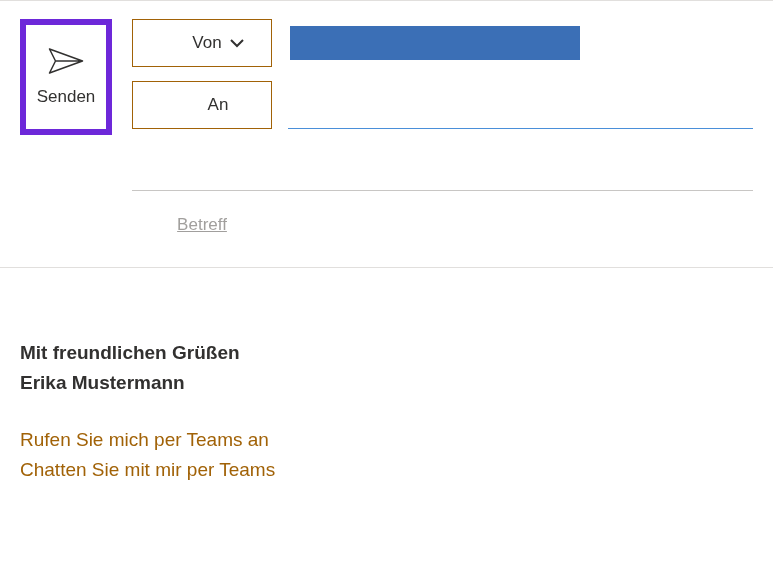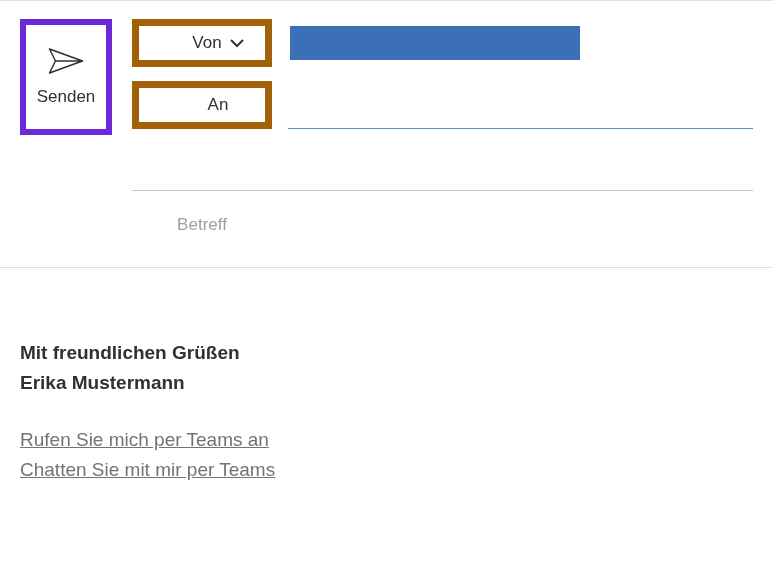--- a/index.html
+++ b/index.html
@@ -35,39 +35,40 @@
     .fields-column { flex: 1; display: flex; flex-direction: column; }
     .field-row {
       display: flex;
       align-items: stretch;
       gap: 16px;
       margin-bottom: 14px;
     }
     .field-label-box {
       width: 140px;
       height: 48px;
-      border: 7px solid #a16207;
+      border: 1px solid #a16207;
       background: #fff;
       display: flex;
       align-items: center;
       justify-content: center;
       gap: 8px;
       font-size: 17px;
       color: #323130;
       cursor: pointer;
       padding-left: 32px;
     }
     .field-label-plain {
       width: 140px;
       height: 40px;
       display: flex;
       align-items: center;
       justify-content: center;
       font-size: 17px;
       color: #a19f9d;
+      text-decoration: underline;
     }
     .field-input-area {
       flex: 1;
       border-bottom: 1px solid #c8c6c4;
       display: flex;
       align-items: center;
       padding: 4px 2px;
       min-height: 48px;
     }
     .field-input-area.focused { border-bottom: 1px solid #4a8fd9; }
@@ -76,22 +77,21 @@
       background: #3b6fb6;
       color: #fff;
       height: 34px;
       width: 290px;
       display: inline-block;
     }
     .chevron { font-size: 14px; }
     .body-area { padding: 70px 20px 20px 20px; font-size: 19px; line-height: 1.6; }
     .signature { margin-bottom: 26px; font-weight: bold; }
     .teams-link {
-      color: #737373;
-      text-decoration: underline;
+      color: #a16207;
       cursor: pointer;
       display: block;
       font-size: 19px;
       line-height: 1.6;
     }
     input.hidden-input {
       border: none; outline: none; width: 100%; font-size: 16px; background: transparent;
     }
   </style>
 </head>

